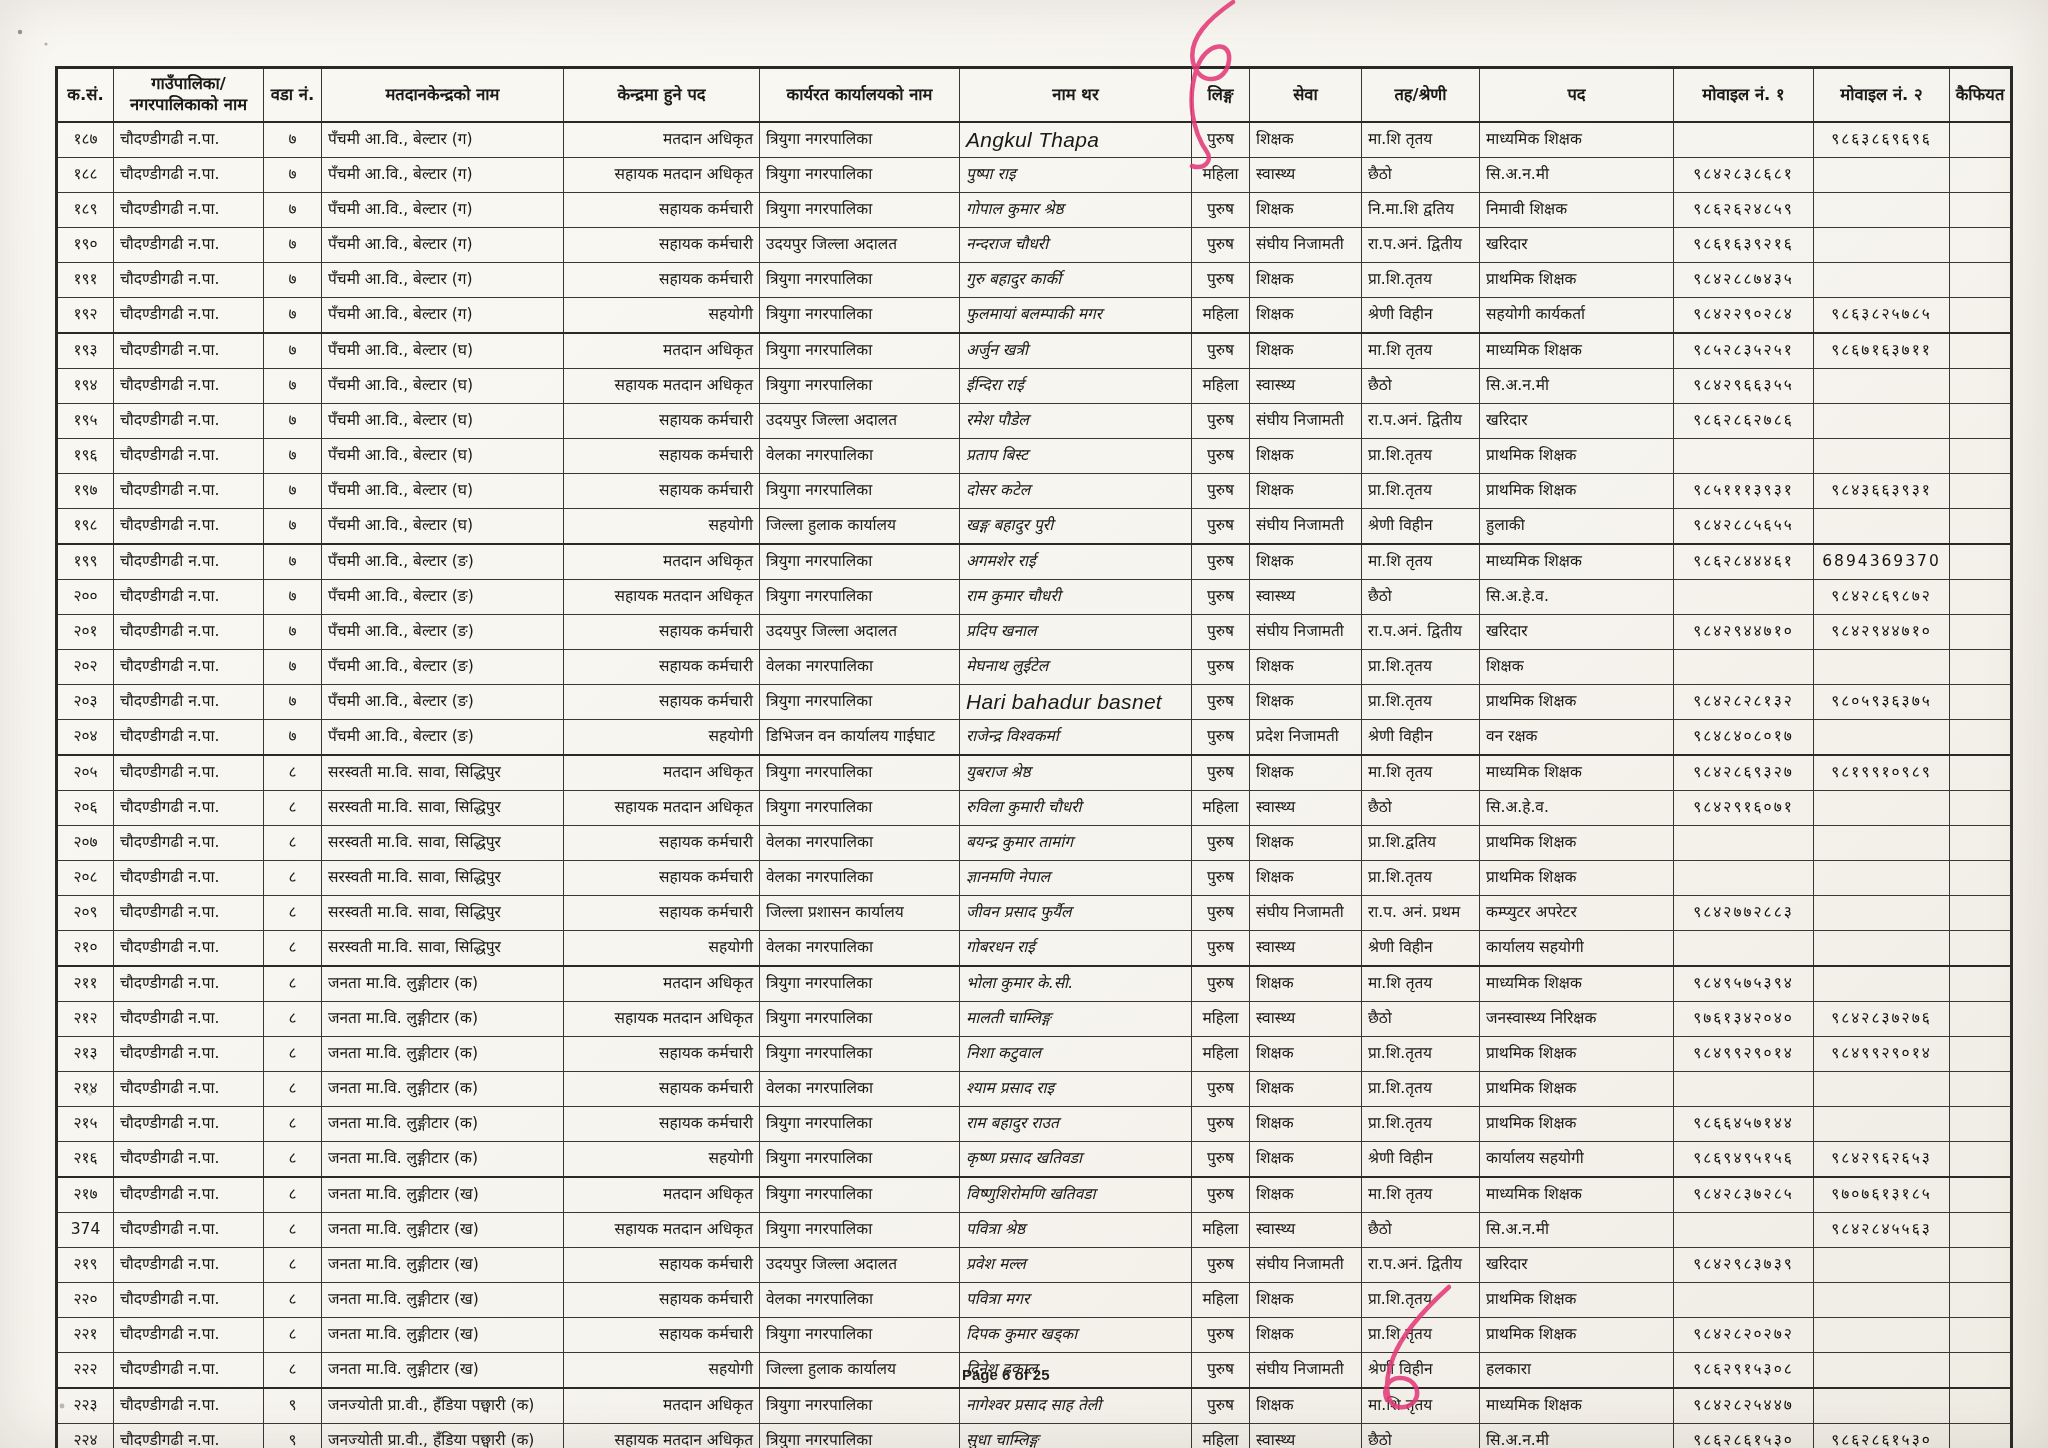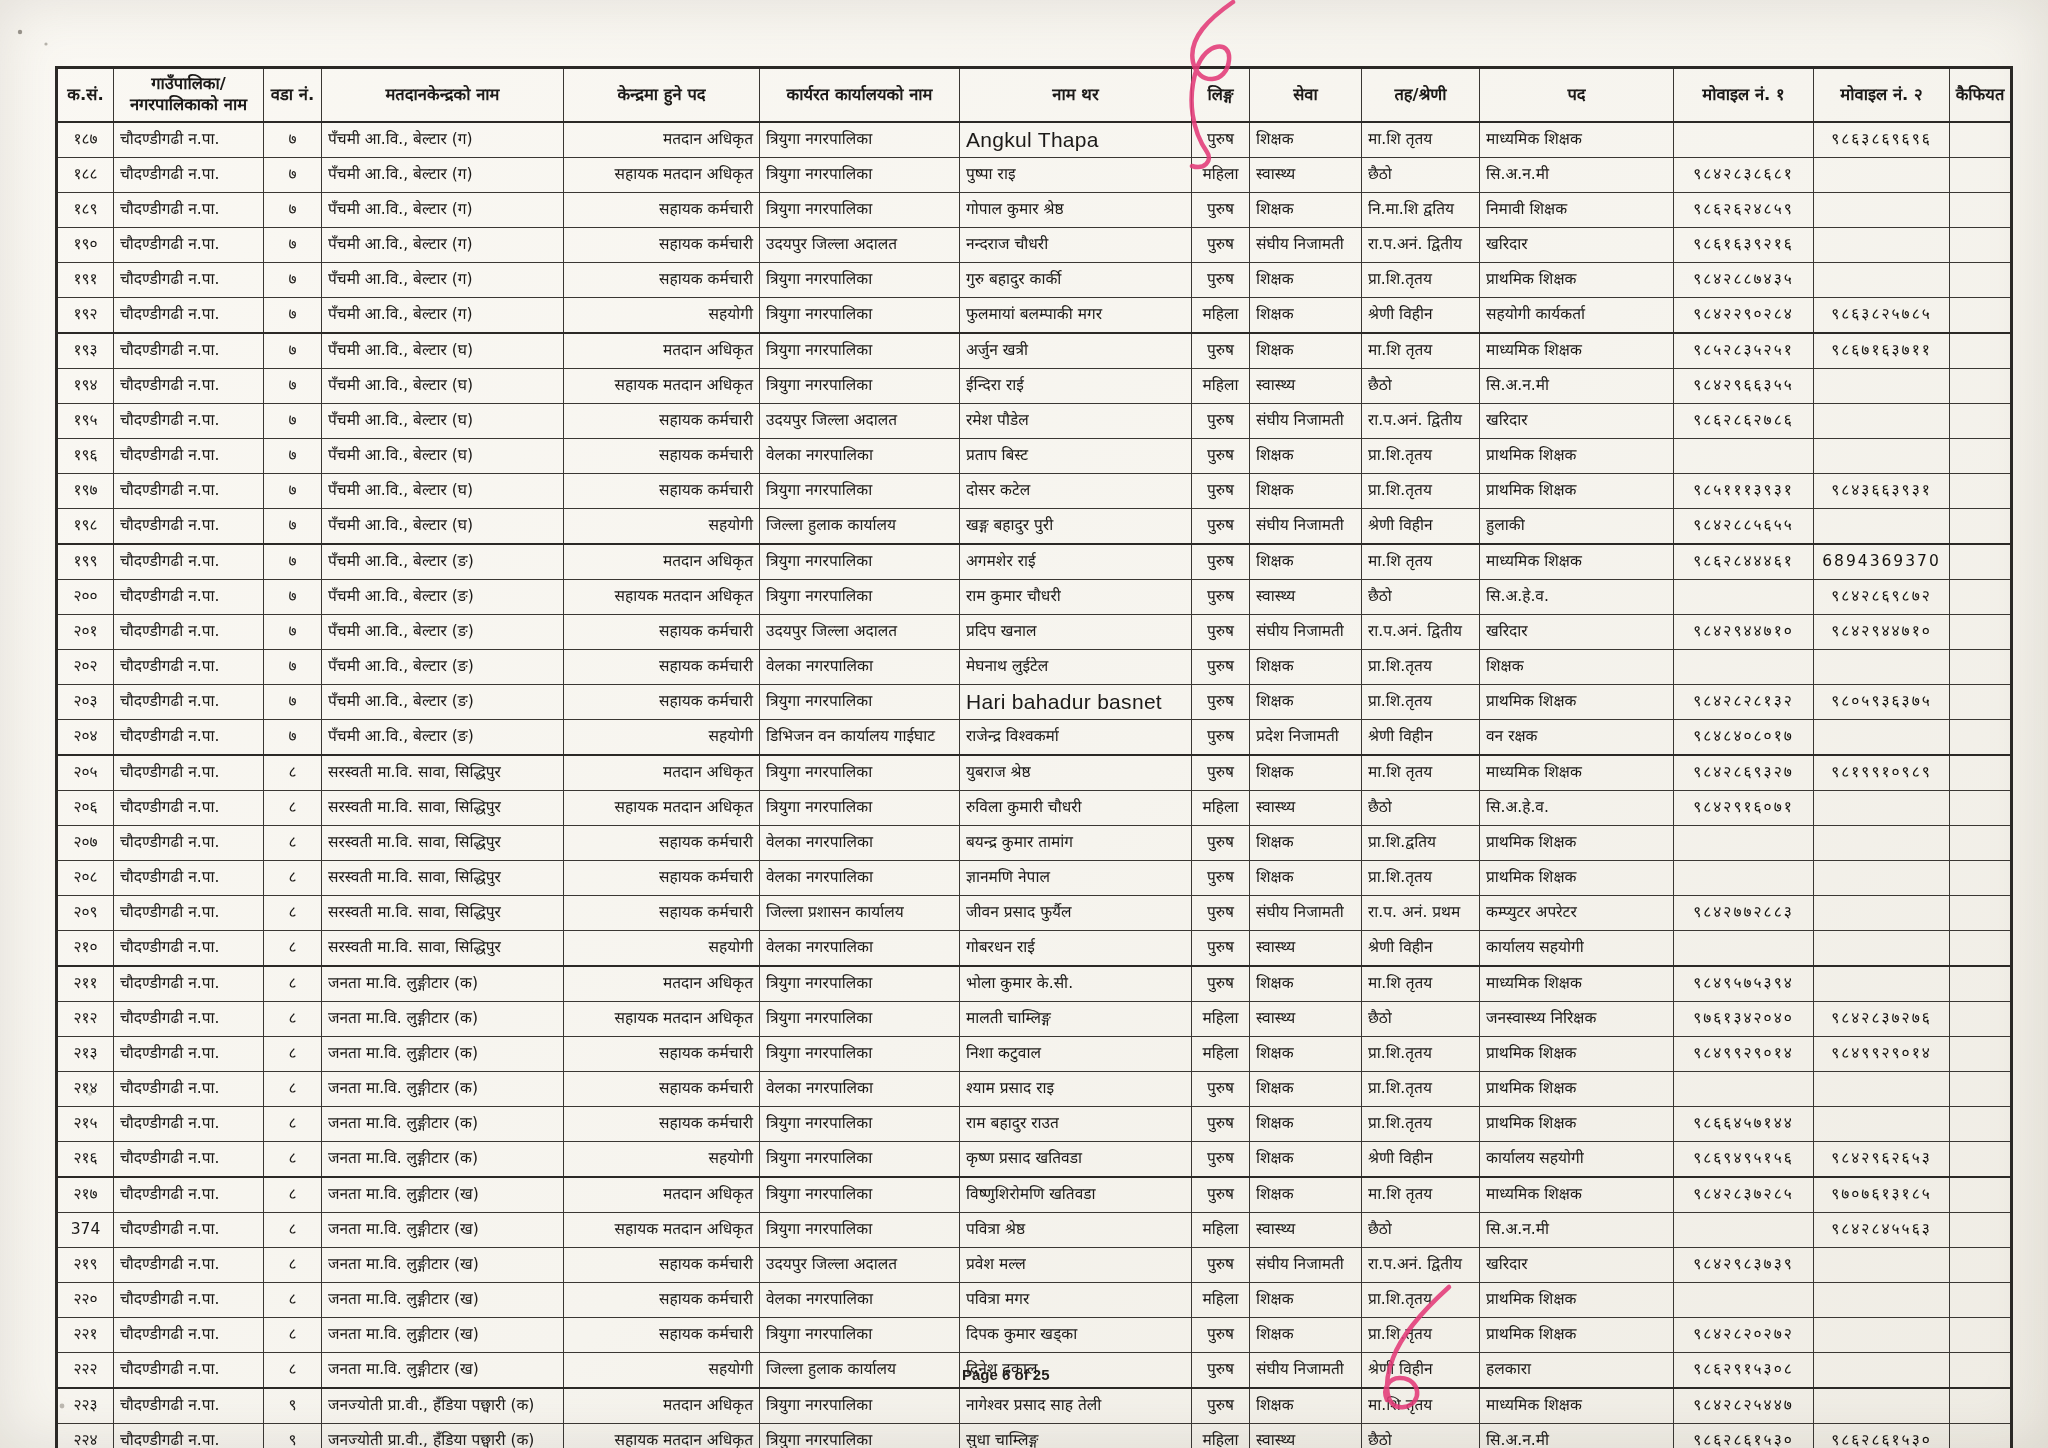--- a/index.html
+++ b/index.html
@@ -36,21 +36,21 @@
     padding:2px 3px;
   }
   .roster tbody td{height:30px;}
   .roster tbody tr.group-start td{border-top:2.2px solid #2b2926;}
   .c-sn,.c-ward,.c-gender{text-align:center;}
   .c-sn{font-size:16px;}
   .c-center{font-size:14.5px;}
   .c-office{font-size:15px;}
   .c-cpost{font-size:15px;text-align:right;}
   .c-level,.c-post{font-size:14.8px;}
-  .c-name{font-size:15.5px;}
+  .c-name{font-size:15.5px;font-style:italic;}
   .c-m1,.c-m2{text-align:center;}
   .hand{
     font-size:18.5px;
     letter-spacing:2px;
     color:#15130f;
   }
   td.latin{
     font-family:"Liberation Sans","DejaVu Sans",sans-serif;
     font-size:21px;
     letter-spacing:.3px;

